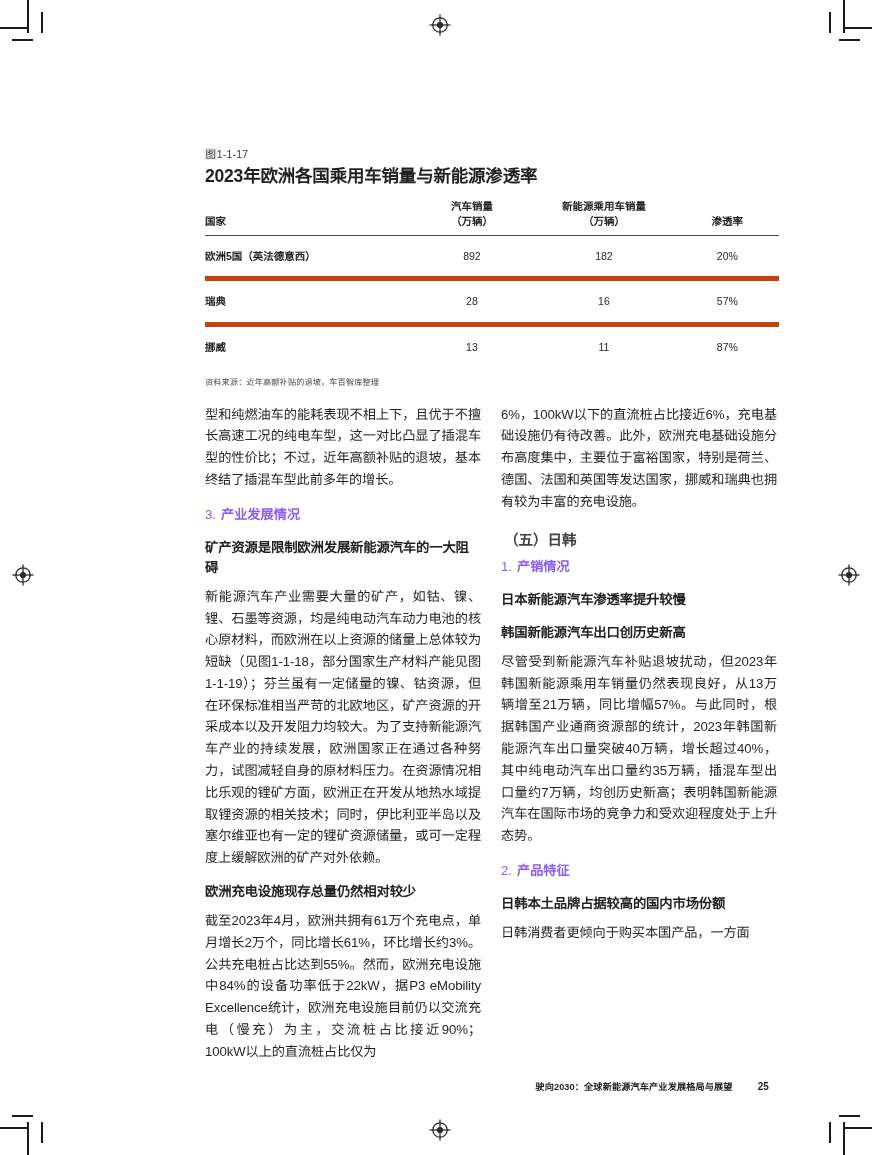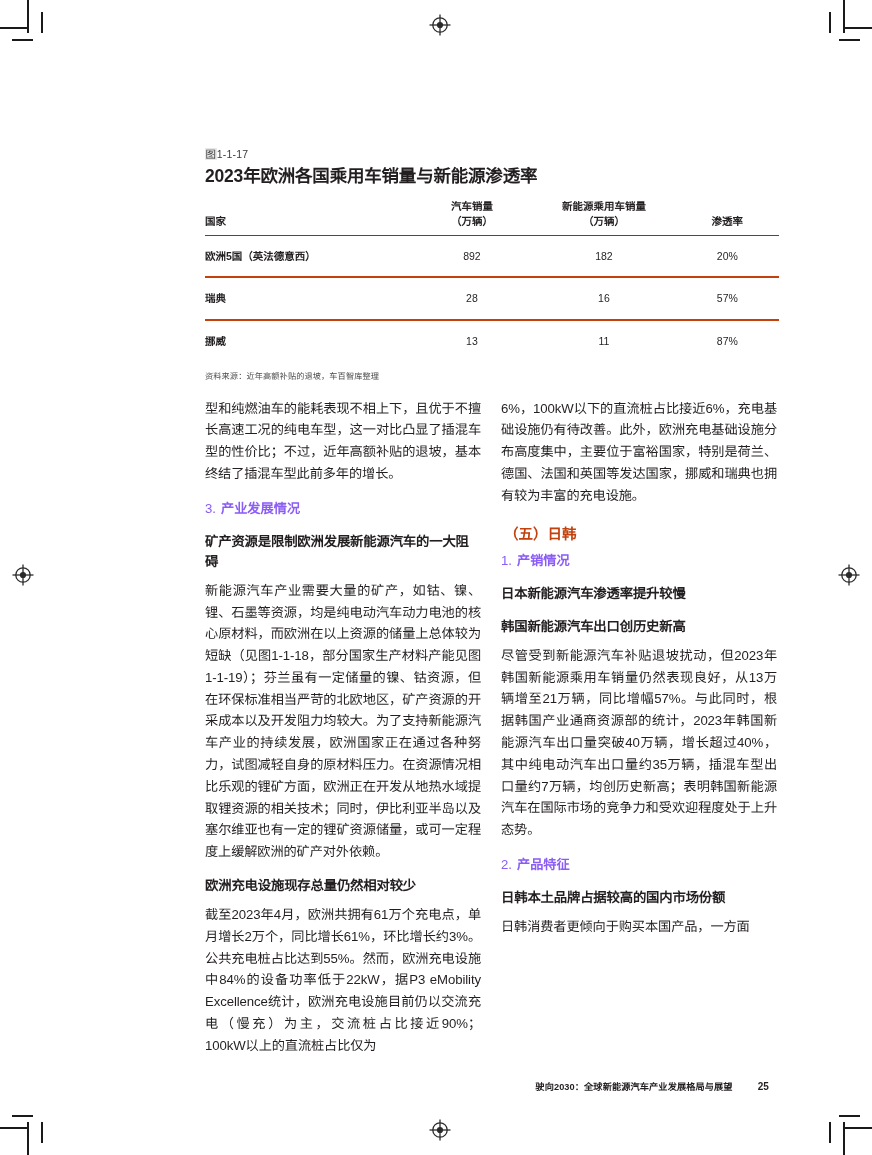--- a/index.html
+++ b/index.html
@@ -67,21 +67,21 @@
     line-height: 1.35;
   }
   th.col-country  { text-align: left;   width: 36%; }
   th.col-v1       { text-align: center; width: 21%; }
   th.col-v2       { text-align: center; width: 25%; }
   th.col-v3       { text-align: center; width: 18%; }
   th .hdr-sub { font-weight: bold; display: block; }
 
   table.data-table tbody td {
     padding: 14px 0 13px 0;
-    border-bottom: 2px solid #c2410c;
+    border-bottom: 5px solid #c2410c;
     color: #231f20;
     line-height: 1.3;
   }
   table.data-table tbody tr:last-child td { border-bottom: none; }
   td.c-country { text-align: left; font-weight: bold; font-size: 10.5px; }
   td.c-num     { text-align: center; font-size: 10.5px; }
 
   .fig-source {
     font-size: 8.2px;
     color: #4d4d4d;
@@ -129,21 +129,21 @@
     font-weight: bold;
     color: #231f20;
     line-height: 1.5;
     letter-spacing: -0.2px;
   }
 
   h2.section-head {
     margin: 17px 0 7px 0;
     font-size: 14.5px;
     font-weight: bold;
-    color: #c2410c;
+    color: #404040;
     line-height: 1.4;
     padding-left: 3px;
   }
 
   
   .footer {
     position: absolute;
     left: 195px;
     top: 1079px;
     width: 574px;

